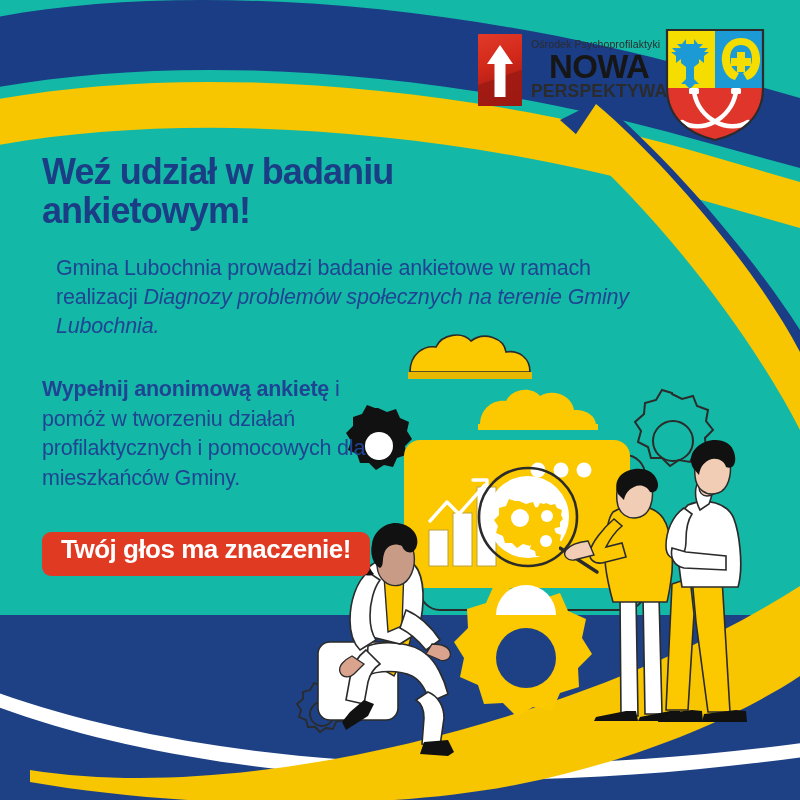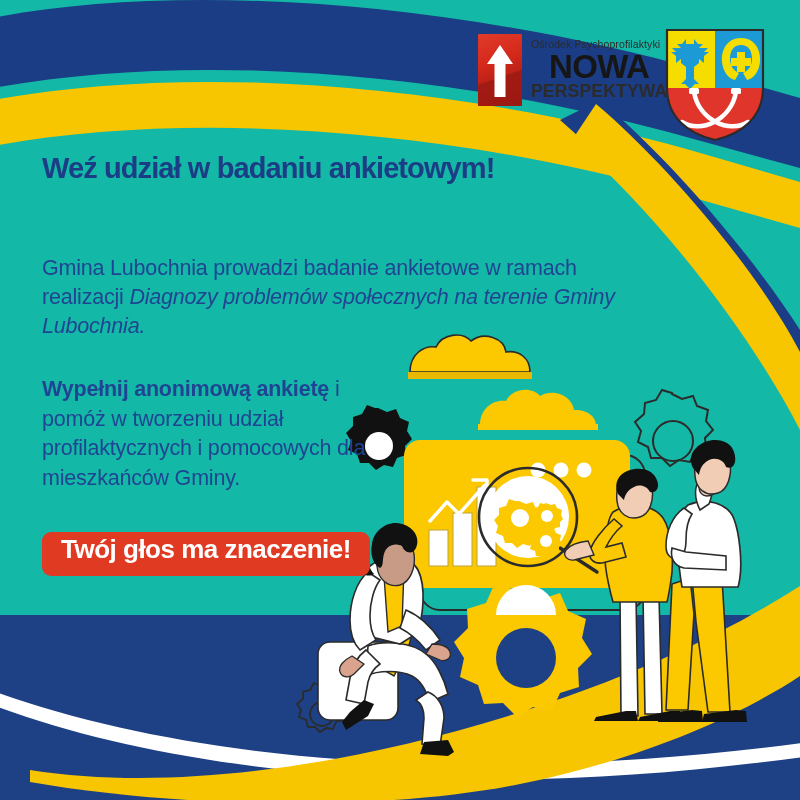--- a/index.html
+++ b/index.html
@@ -33,24 +33,24 @@
   .np-text{display:flex;flex-direction:column;line-height:1;}
   .np-top{font-size:10.5px;color:#2b2b2b;letter-spacing:.1px;margin-bottom:1px;}
   .np-main{font-size:33px;font-weight:700;color:#161616;letter-spacing:-.6px;line-height:.95;text-align:center;}
   .np-sub{font-size:17.5px;font-weight:600;color:#2b2b2b;letter-spacing:.2px;margin-top:1px;}
 
   .crest{position:absolute;left:663px;top:26px;width:104px;height:118px;}
 
   
   .headline{
     position:absolute;left:42px;top:153px;width:470px;
-    font-size:29px;font-weight:700;color:#1b3d85;line-height:1.08;letter-spacing:-.9px;
+    font-size:36px;font-weight:700;color:#1b3d85;line-height:1.08;letter-spacing:-.9px;
   }
   .para1{
-    position:absolute;left:42px;top:254px;width:575px;
+    position:absolute;left:56px;top:254px;width:575px;
     font-size:21.5px;color:#1f4493;line-height:1.36;letter-spacing:-.2px;
   }
   .para1 .it{font-style:italic;}
   .para2{
     position:absolute;left:42px;top:375px;width:330px;
     font-size:21.5px;color:#1f4493;line-height:1.38;letter-spacing:-.2px;
   }
   .para2 .bold{font-weight:700;}
   .cta{
     position:absolute;left:42px;top:532px;
@@ -241,18 +241,18 @@
     </g>
   </svg>
 
   <div class="headline">Weź udział w badaniu ankietowym!</div>
 
   <div class="para1">
     <span>Gmina Lubochnia prowadzi badanie ankietowe w ramach realizacji </span><span class="it">Diagnozy problemów społecznych na terenie Gminy Lubochnia.</span>
   </div>
 
   <div class="para2">
-    <span class="bold">Wypełnij anonimową ankietę</span><span> i pomóż w tworzeniu udział profilaktycznych i pomocowych dla mieszkańców Gminy.</span>
+    <span class="bold">Wypełnij anonimową ankietę</span><span> i pomóż w tworzeniu działań profilaktycznych i pomocowych dla mieszkańców Gminy.</span>
   </div>
 
   <div class="cta">Twój głos ma znaczenie!</div>
 
 </div>
 
 </body></html>

